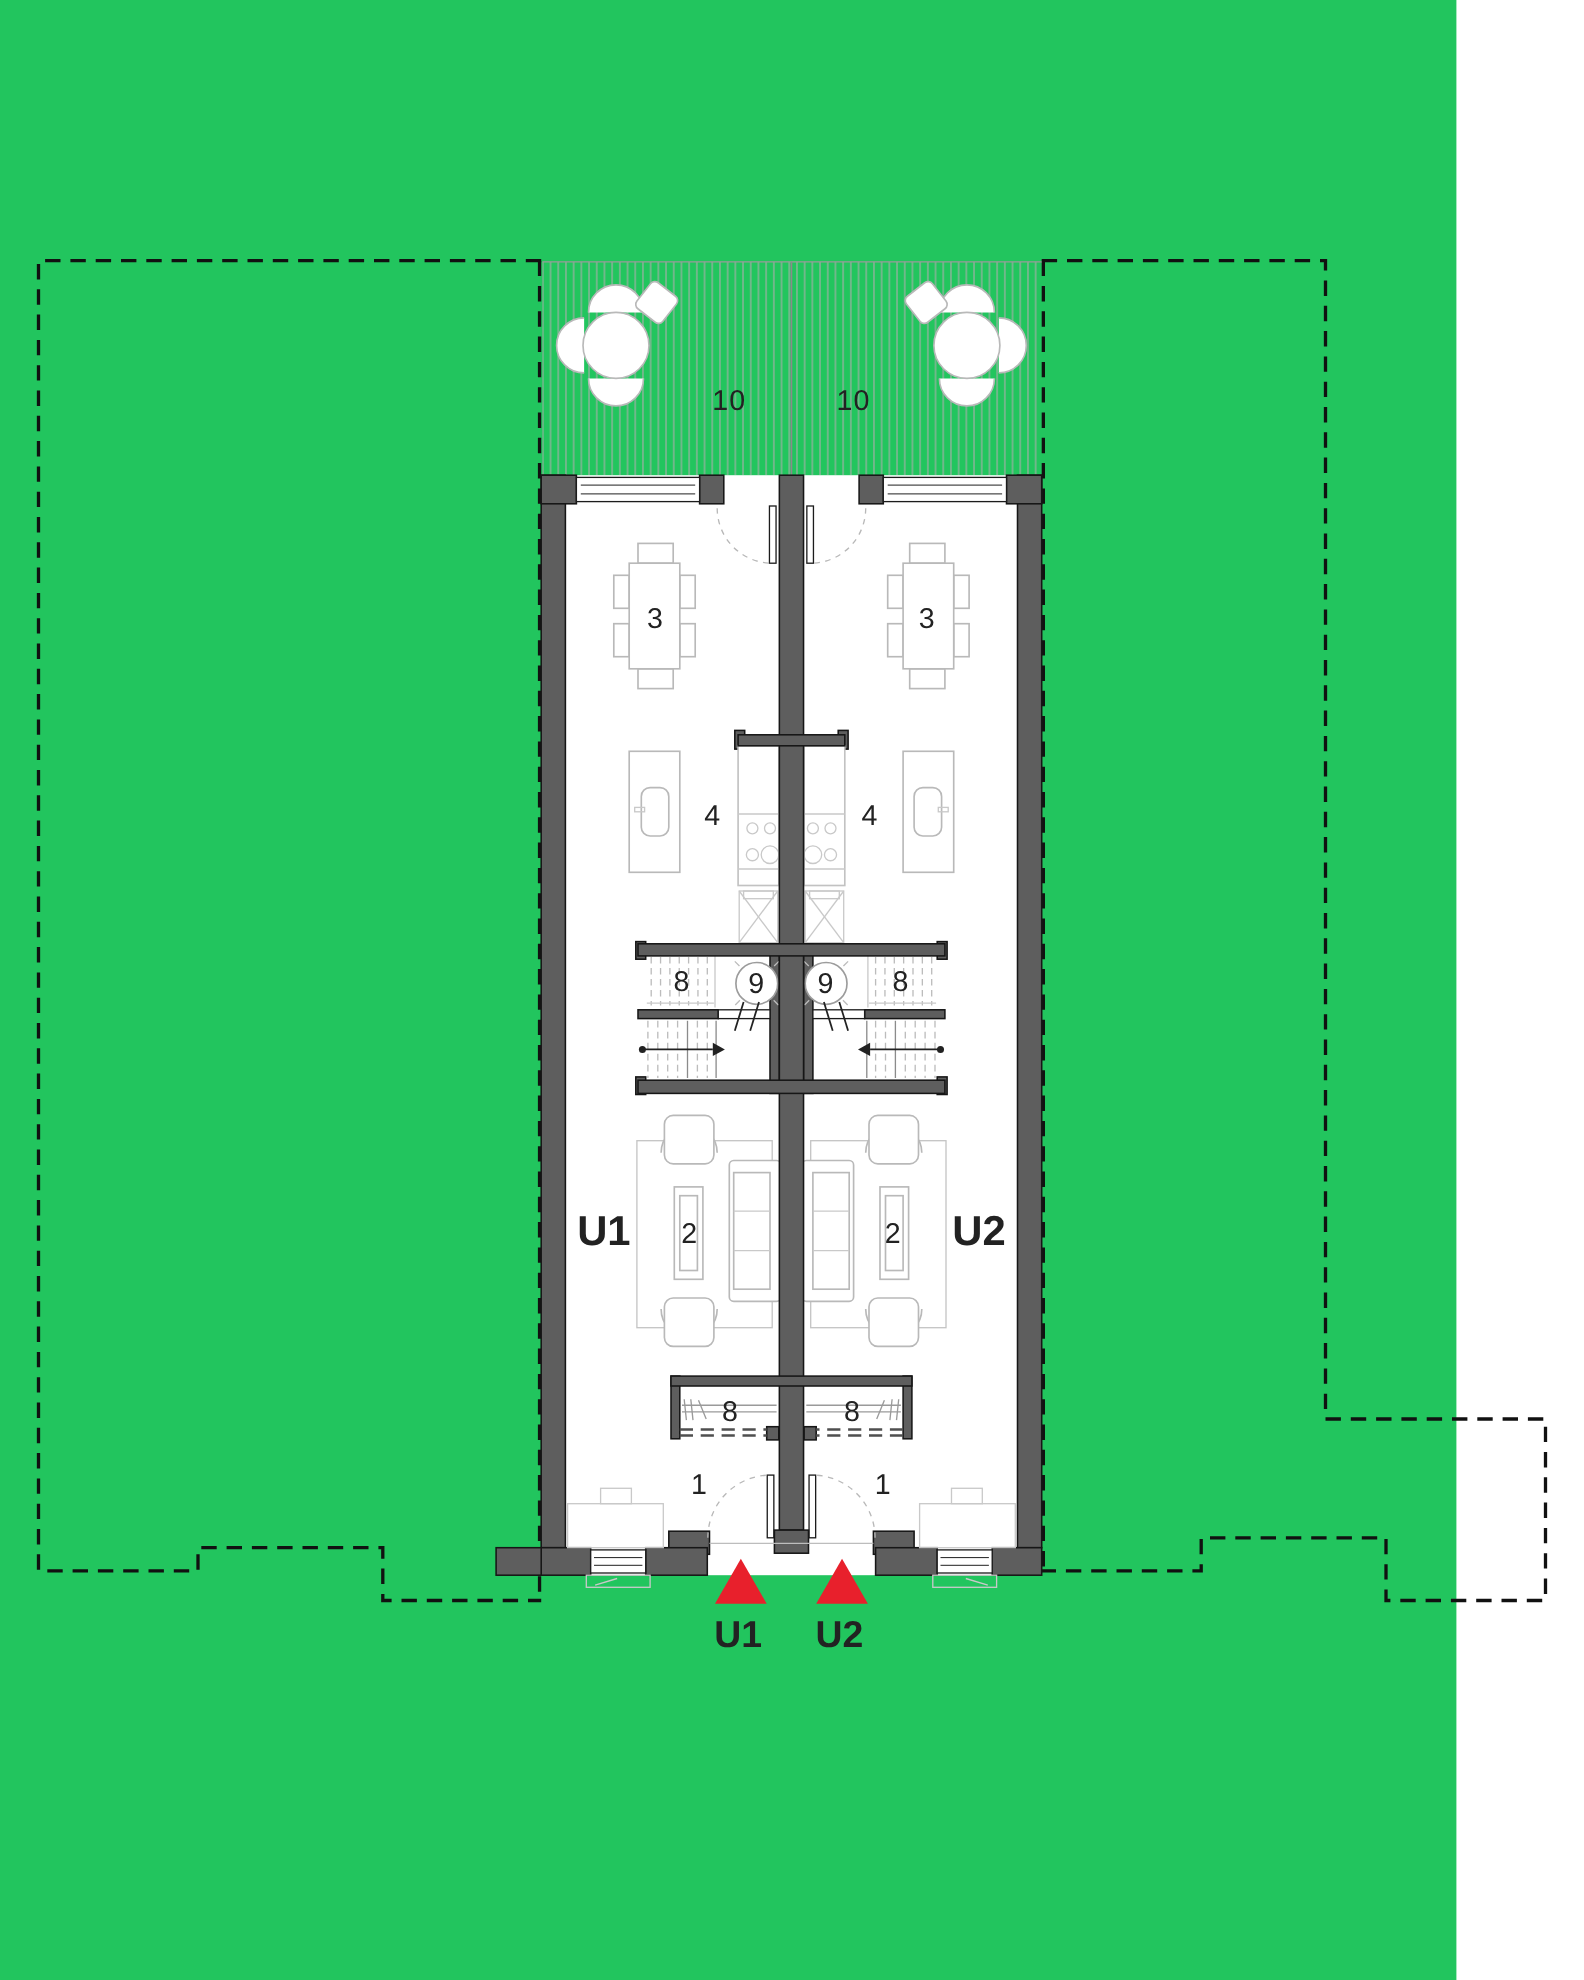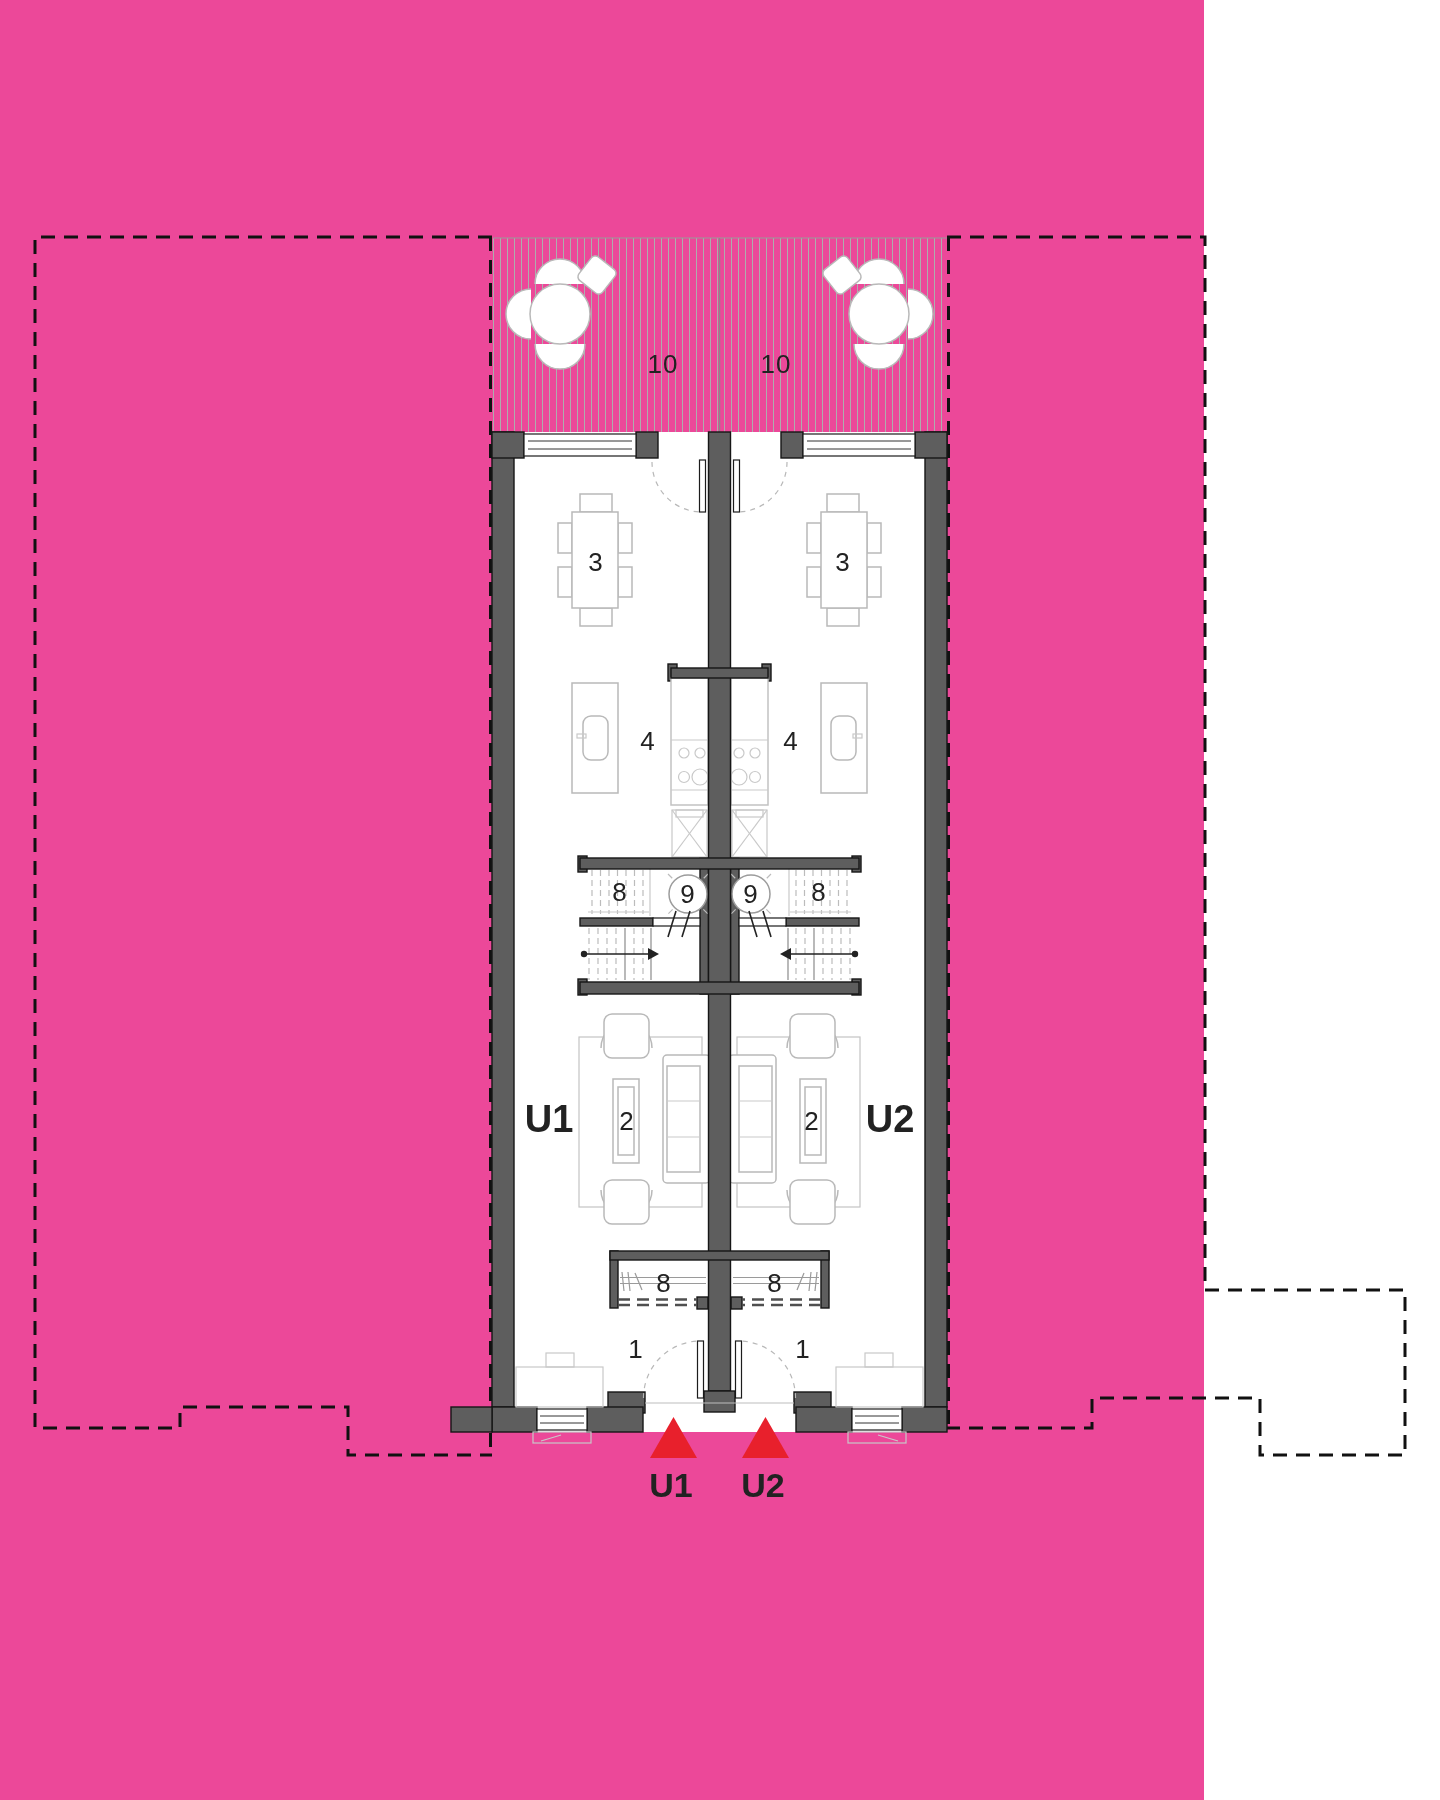--- a/index.html
+++ b/index.html
@@ -1,16 +1,16 @@
 <!DOCTYPE html>
 <html><head>
 <meta charset="utf-8">
 <style>
   html,body{margin:0;padding:0;background:#ffffff;}
-  .page{width:1204px;height:1800px;position:relative;background:#ec4899;}
+  .page{width:1324px;height:1800px;position:relative;background:#22c55e;}
   svg text{font-family:"Liberation Sans",sans-serif;fill:#222;}
   .roomnum{font-size:26px;font-weight:500;letter-spacing:1px;}
   .unitlbl{font-size:38px;font-weight:bold;}
   .marklbl{font-size:34px;font-weight:bold;}
   .wall rect{stroke:#161616;stroke-width:1.4;}
   .lt{fill:#ffffff;stroke:#b9b9b9;stroke-width:1.5;}
   .lt2{fill:none;stroke:#c9c9c9;stroke-width:1.2;}
   .frame{fill:#ffffff;stroke:#1c1c1c;stroke-width:1.2;}
   .frameln{stroke:#1c1c1c;stroke-width:0.9;}
   .swing{fill:none;stroke:#b8b8b8;stroke-width:1.2;stroke-dasharray:5 5;}

